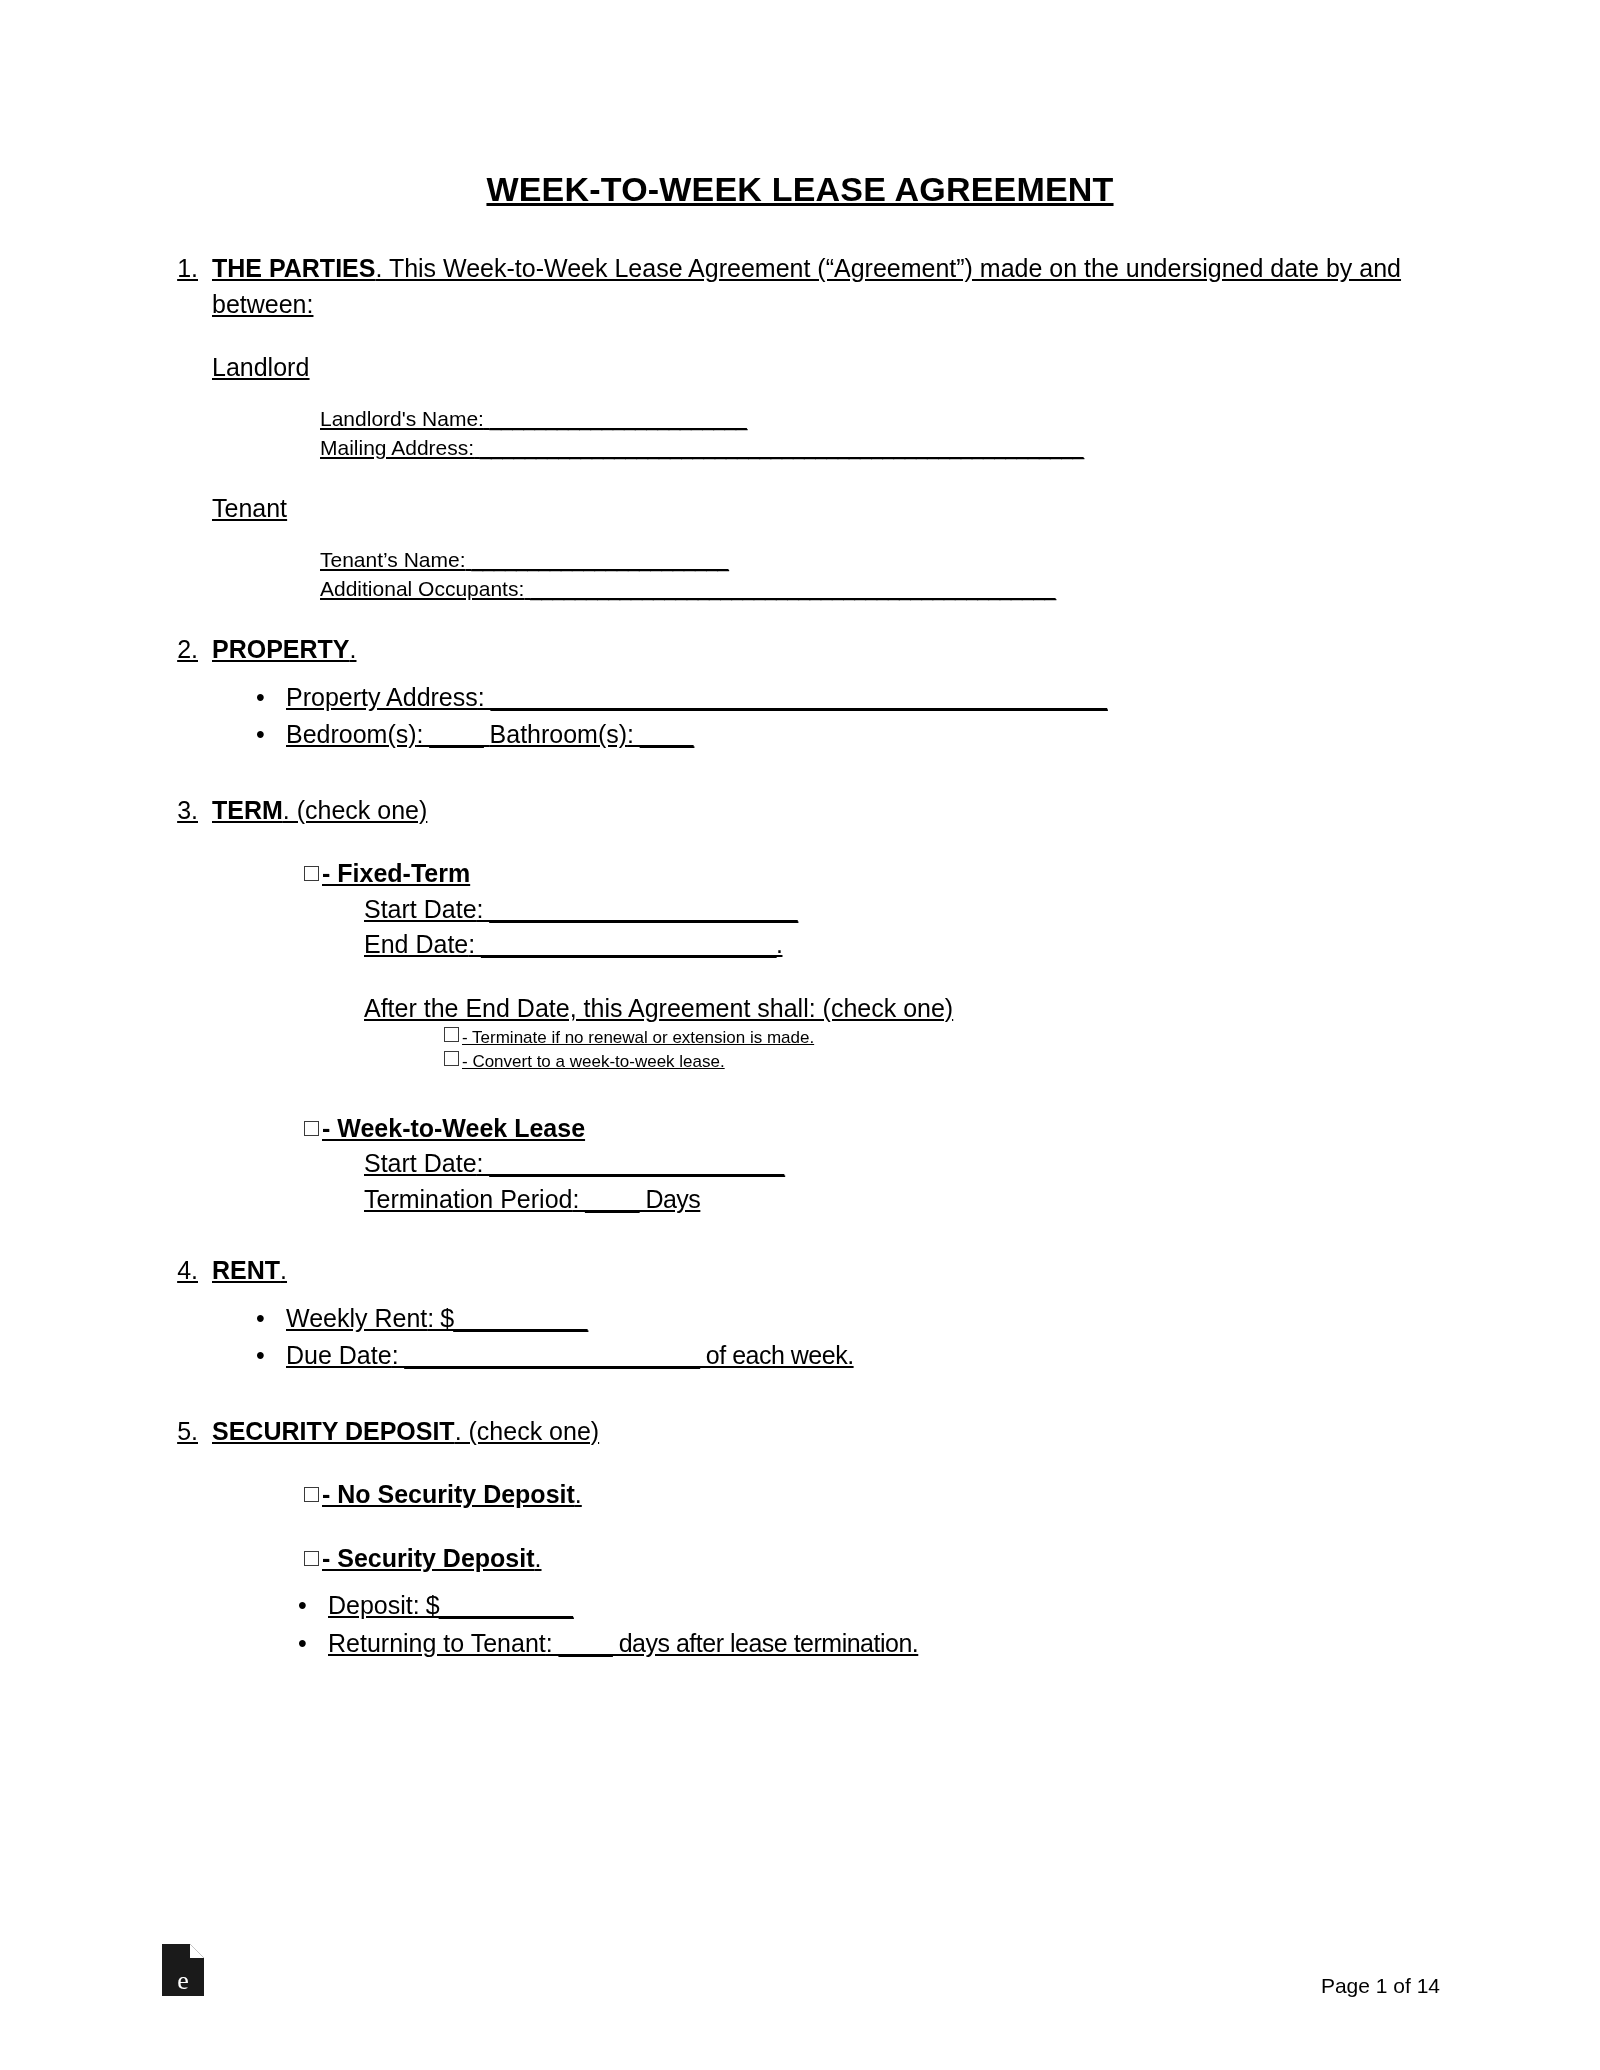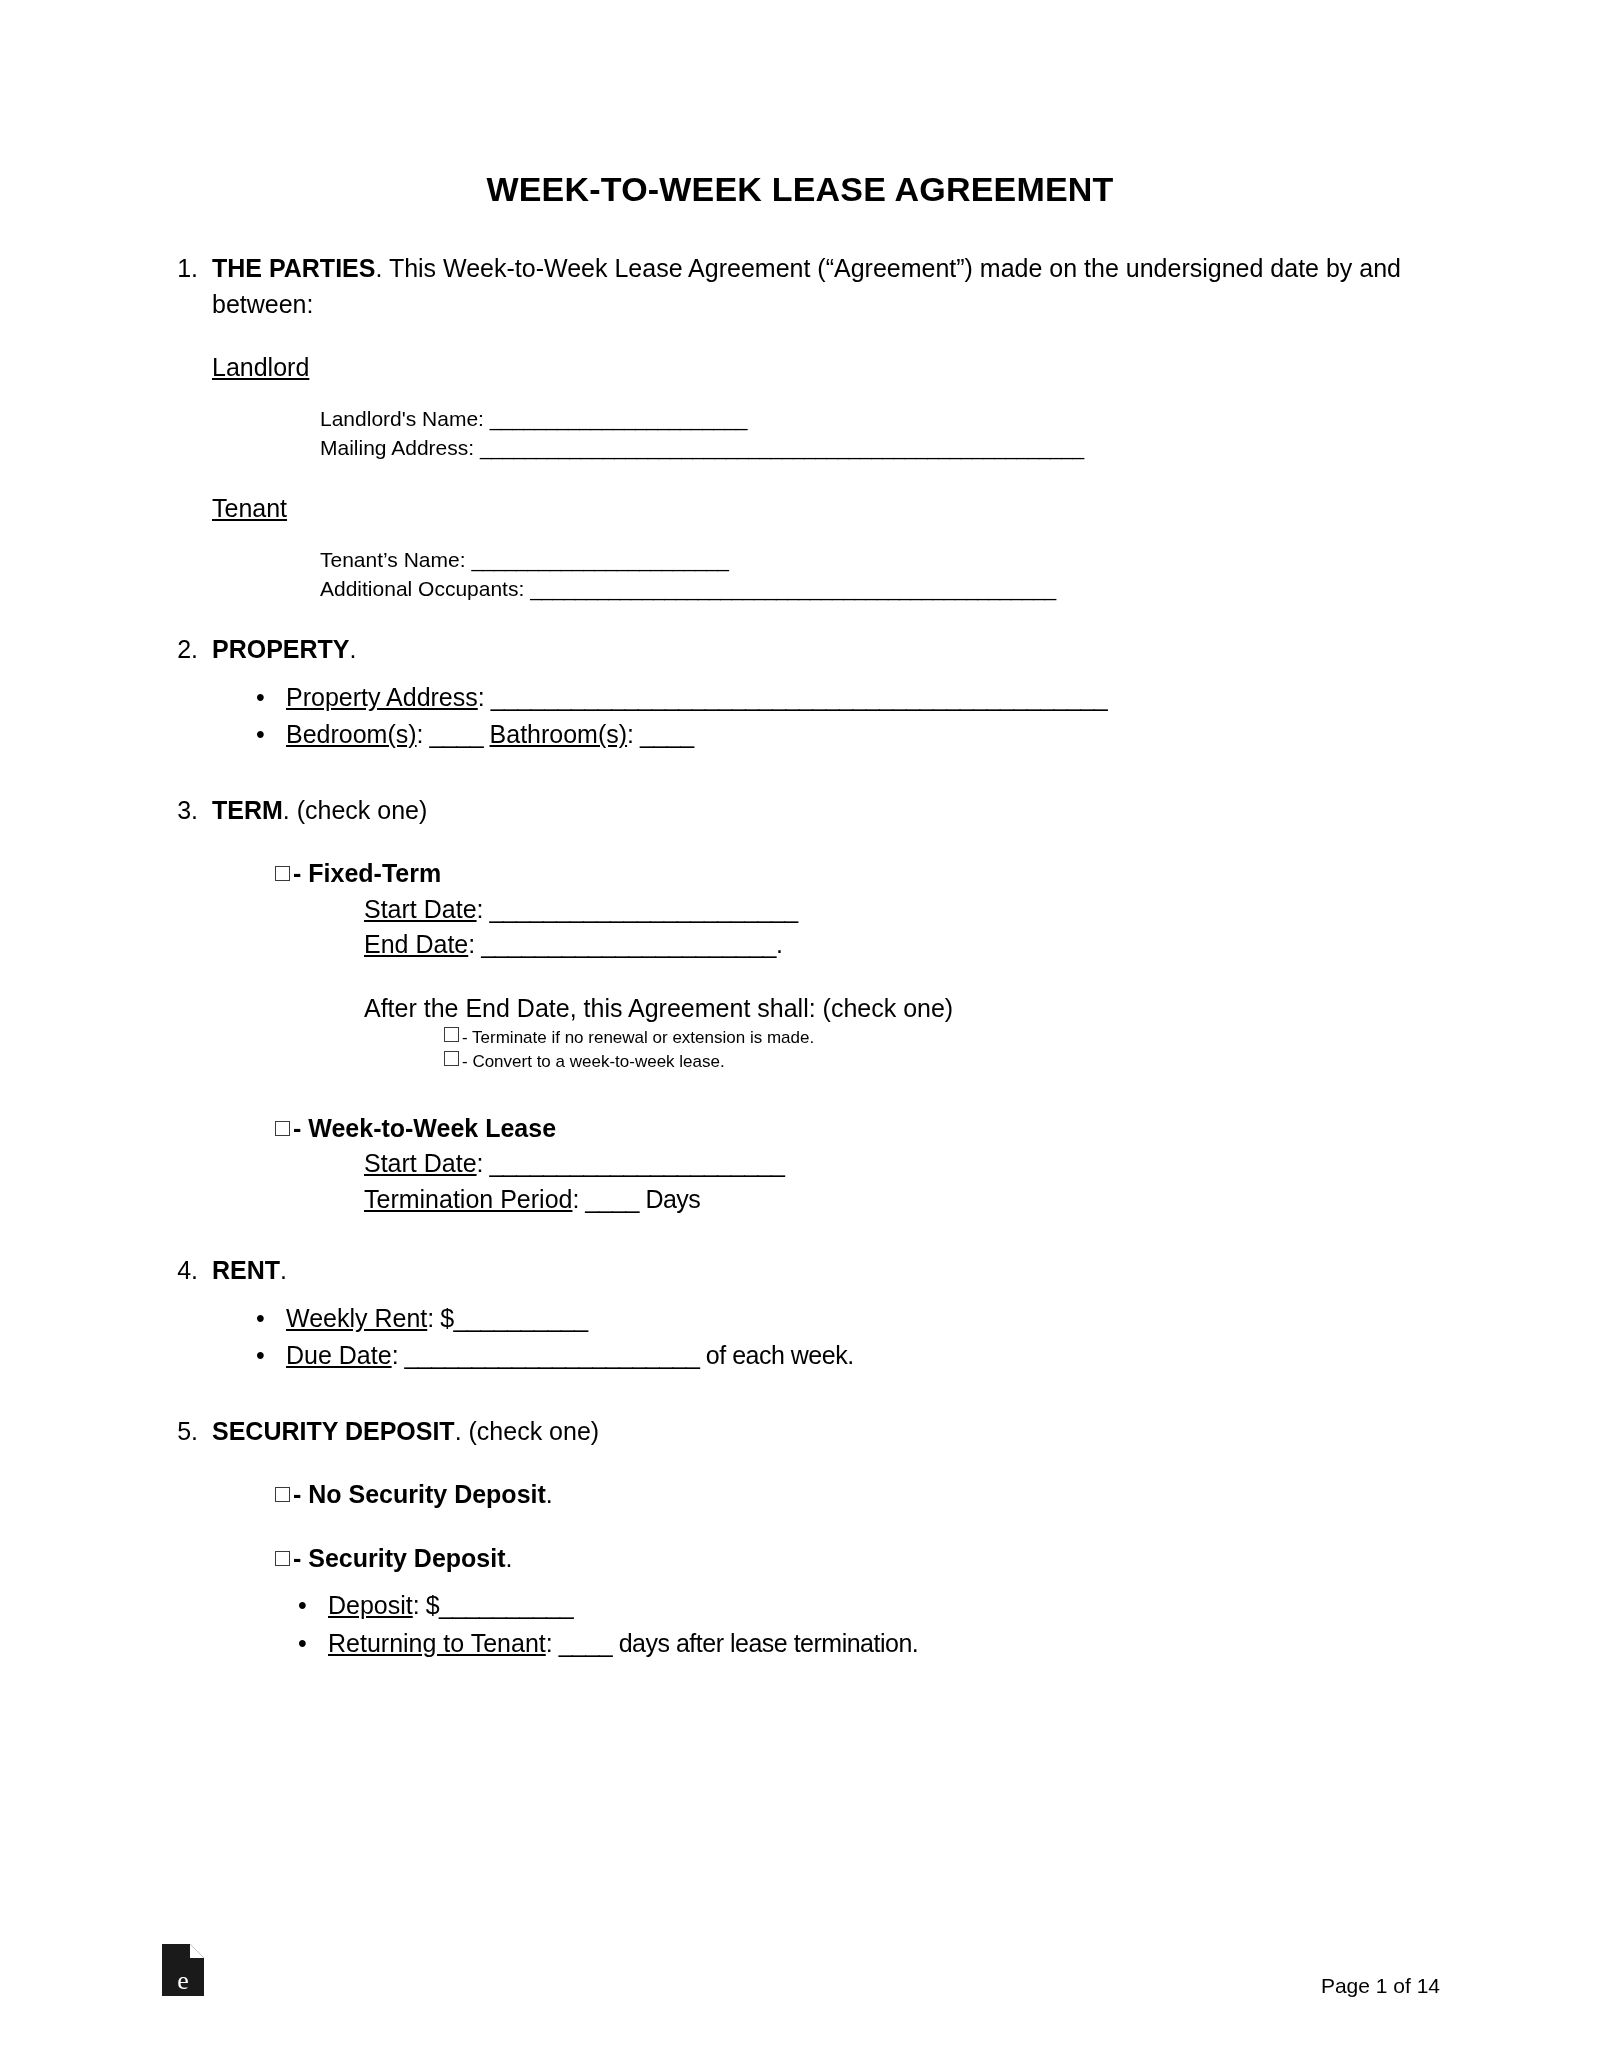--- a/index.html
+++ b/index.html
@@ -13,20 +13,21 @@
     font-family: "Liberation Sans", sans-serif;
     color: #000000;
     position: relative;
   }
   .page {
     position: relative;
     width: 1600px;
     height: 2070px;
     box-sizing: border-box;
     padding: 150px 160px 0 160px;
+    text-decoration: underline;
   }
   .doc-title {
     text-align: center;
     font-size: 34px;
     font-weight: bold;
     letter-spacing: 0.2px;
     margin: 20px 0 42px 0;
   }
   .clause {
     display: flex;
@@ -83,21 +84,21 @@
     border: 1.5px solid #3a3a3a;
     vertical-align: 1px;
     margin-right: 3px;
     box-sizing: border-box;
   }
   .sub-line {
     font-size: 21px;
     line-height: 1.42;
   }
   .sub-block { margin-left: 108px; }
-  .term-opt { margin-left: 63px; font-size: 25px; line-height: 1.42; }
+  .term-opt { margin-left: 92px; font-size: 25px; line-height: 1.42; }
   .term-inner { margin-left: 152px; font-size: 25px; line-height: 1.42; }
   .term-inner2 { margin-left: 232px; font-size: 17px; line-height: 1.42; }
 
   .footer {
     position: absolute;
     left: 160px;
     right: 160px;
     bottom: 72px;
     display: flex;
     align-items: flex-end;

